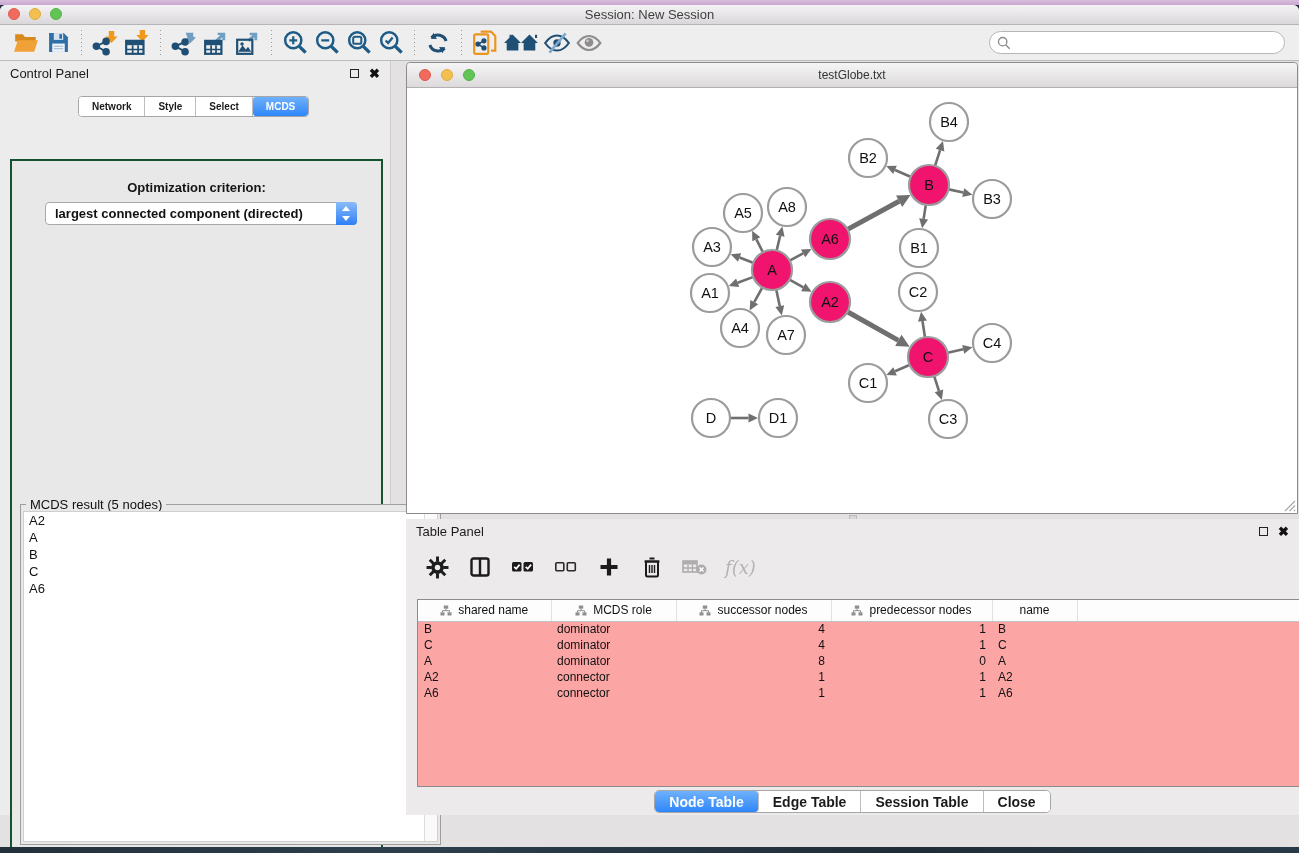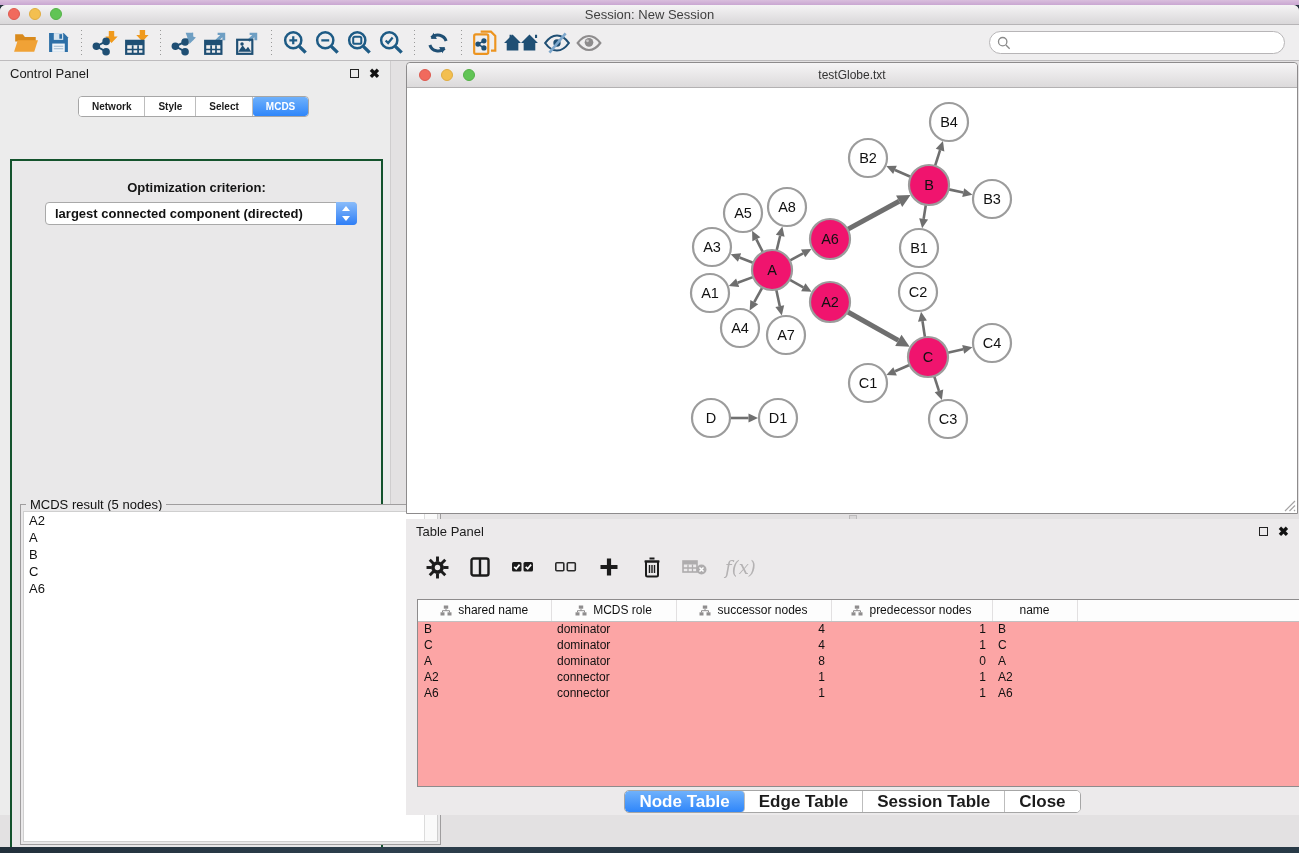--- a/index.html
+++ b/index.html
@@ -124,21 +124,21 @@
     text-align:center; }
   table.nodes th .hwrap { display:flex; align-items:center; justify-content:center; gap:6px; }
   table.nodes td { height:16px; font-size:12px; color:#111; padding:0 6px;
     white-space:nowrap; overflow:hidden; }
   td.num { text-align:right; }
   td.pnum { text-align:right; padding-right:4px; }
 
   .tp-tabs { position:absolute; left:0; right:0; top:271px; display:flex; justify-content:center; }
   .tp-tabgroup { display:flex; height:23px; border:1px solid #a6a6a6; border-radius:5px;
     background:#fff; overflow:hidden; }
-  .tp-tab { padding:0 14px; display:flex; align-items:center; font-size:17px;
+  .tp-tab { padding:0 14px; display:flex; align-items:center; font-size:14px;
     font-weight:600; color:#1b1b1b; border-right:1px solid #bdbdbd; background:#fff; }
   .tp-tab:last-child { border-right:none; }
   .tp-tab.active { background:linear-gradient(#6fb1fb,#2f86fa); color:#fff; border-radius:4px; }
 </style>
 </head>
 <body>
 
 <div class="wall-top"></div>
 <div class="wall-bottom"></div>
 

